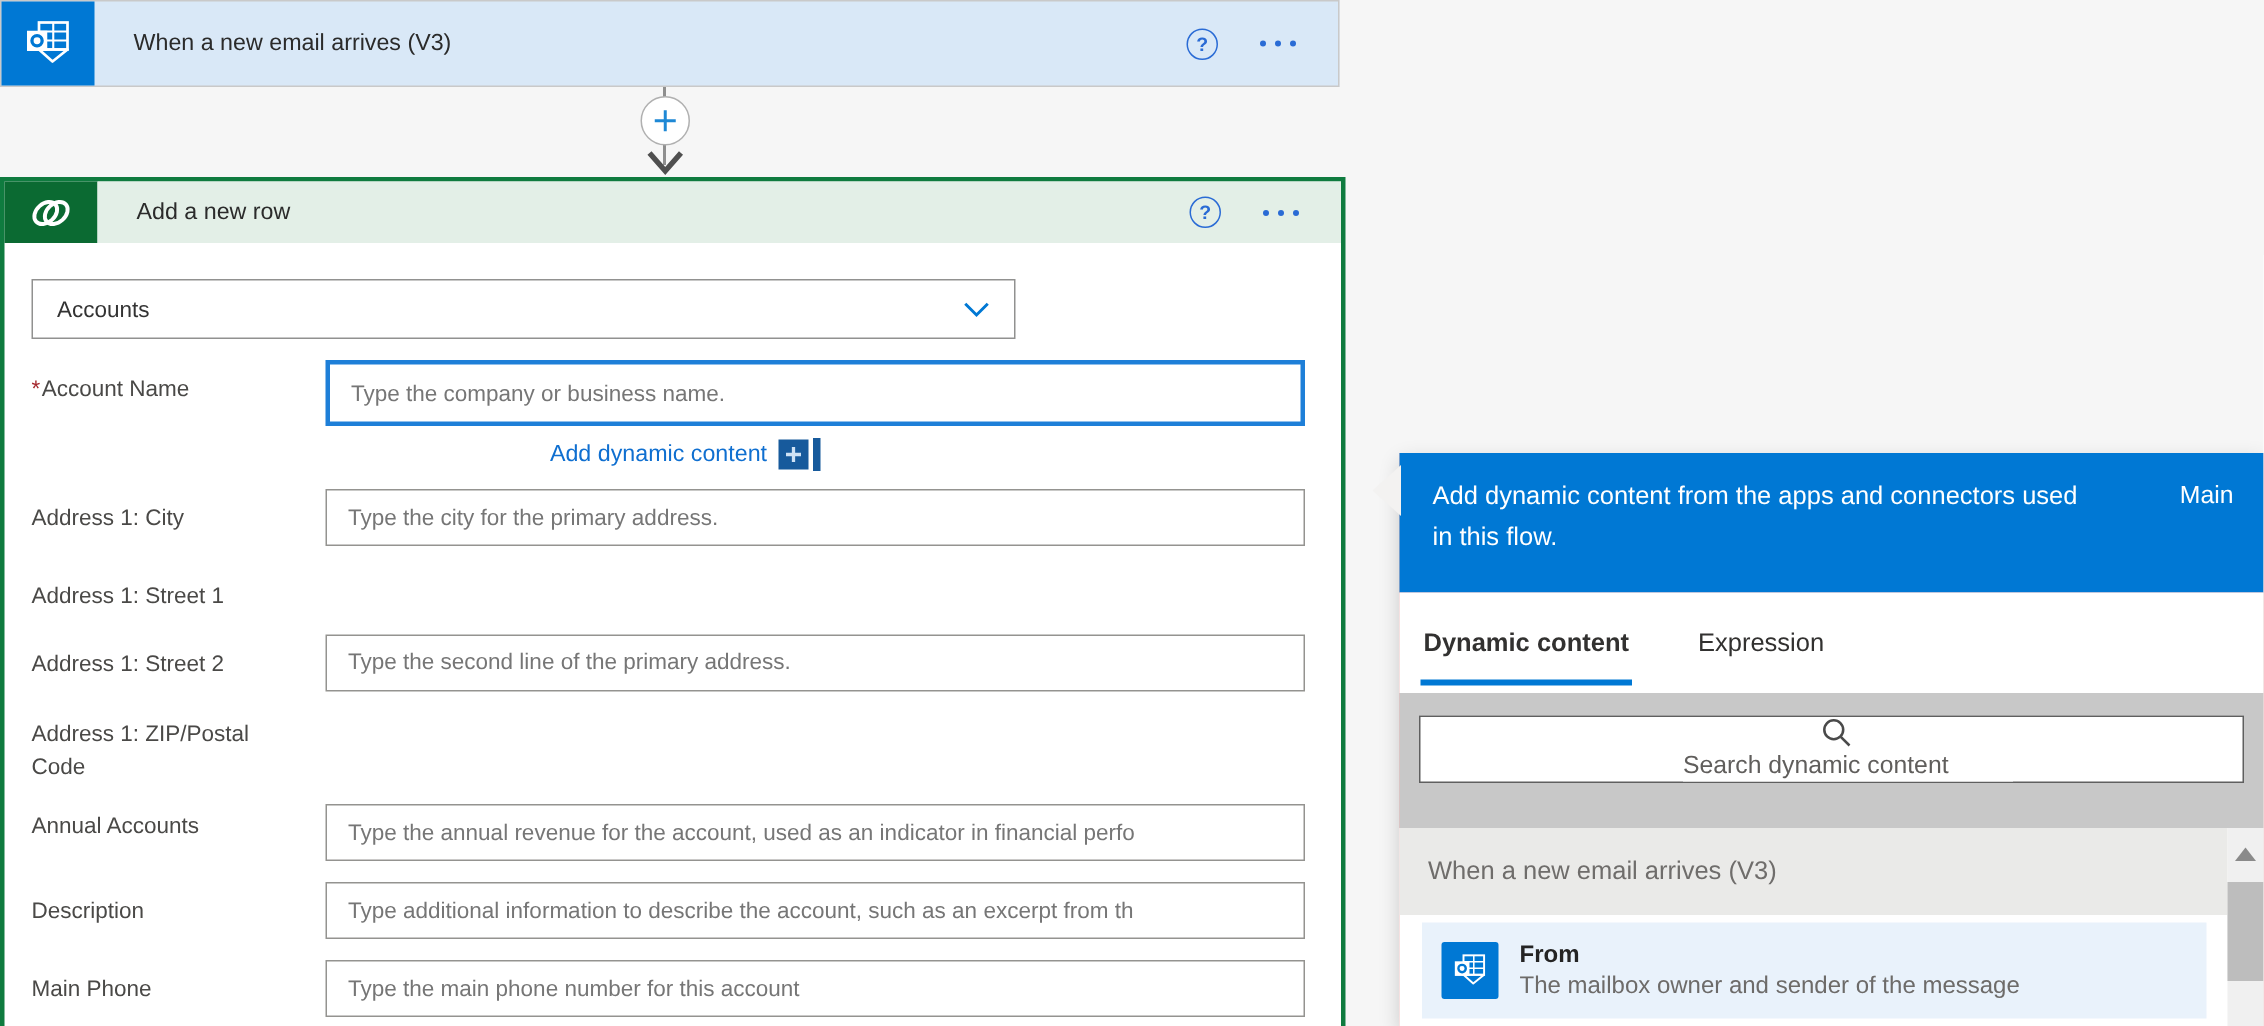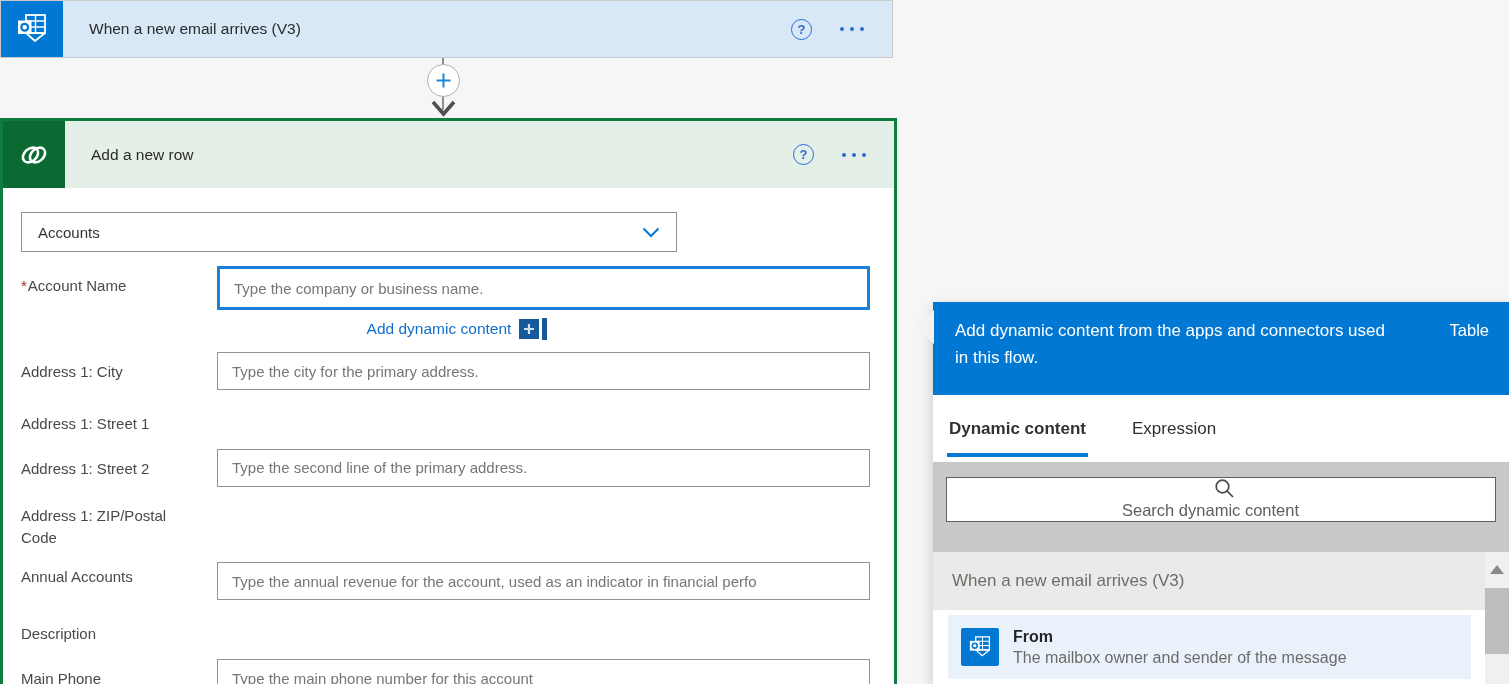--- a/index.html
+++ b/index.html
@@ -37,21 +37,21 @@
     background:#fff; border:1px solid #b0b0b0; border-radius:50%;
     display:flex; align-items:center; justify-content:center; cursor:pointer; z-index:2;
   }
   .arrow-head { position:absolute; left:430px; top:100px; }
 
   
   .action-card {
     position:absolute; left:0; top:118px; width:897px; height:600px;
     background:#fff; border:3px solid #0f7b3f;
   }
-  .action-header { display:flex; height:67px; }
+  .action-header { display:flex; height:41px; }
   .action-header .card-icon { background:#0b6a32; }
   .action-header .card-head { background:#e3efe7; }
 
   .card-body { padding:24px 24px 0 18px; }
   .frow { display:flex; margin-bottom:14px; }
   .flabel { width:196px; flex:0 0 196px; padding-top:9px; padding-right:12px;
             font-size:15px; color:#4a4947; line-height:1.45; }
   .req { color:#a4262c; margin-right:1px; }
   .fwrap { width:656px; }
 
@@ -240,35 +240,36 @@
       <div class="flabel" style="padding-top:4px;"><span>Address 1: ZIP/Postal Code</span></div>
     </div>
 
     <div class="frow">
       <div class="flabel" style="padding-top:4px;"><span>Annual Accounts</span></div>
       <div class="fwrap"><input class="tinput" placeholder="Type the annual revenue for the account, used as an indicator in financial perfo" style=""></div>
     </div>
 
     <div class="frow">
       <div class="flabel"><span>Description</span></div>
+      <div class="fwrap"><input class="tinput" placeholder="Type additional information to describe the account, such as an excerpt from th" style=""></div>
     </div>
 
     <div class="frow">
       <div class="flabel"><span>Main Phone</span></div>
       <div class="fwrap"><input class="tinput" placeholder="Type the main phone number for this account" style=""></div>
     </div>
   </div>
 </div>
 
 <div class="dyn-panel">
   <div class="dyn-pointer"></div>
 
   <div class="dyn-header">
     <div class="dyn-header-text">Add dynamic content from the apps and connectors used in this flow.</div>
-    <div class="hide-btn">Table</div>
+    <div class="hide-btn">Main</div>
   </div>
 
   <div class="dyn-tabs">
     <div class="dyn-tab active">Dynamic content</div>
     <div class="dyn-tab">Expression</div>
   </div>
 
   <div class="dyn-search-area">
     <div class="search-box">
       <svg width="21" height="21" viewBox="0 0 21 21">

